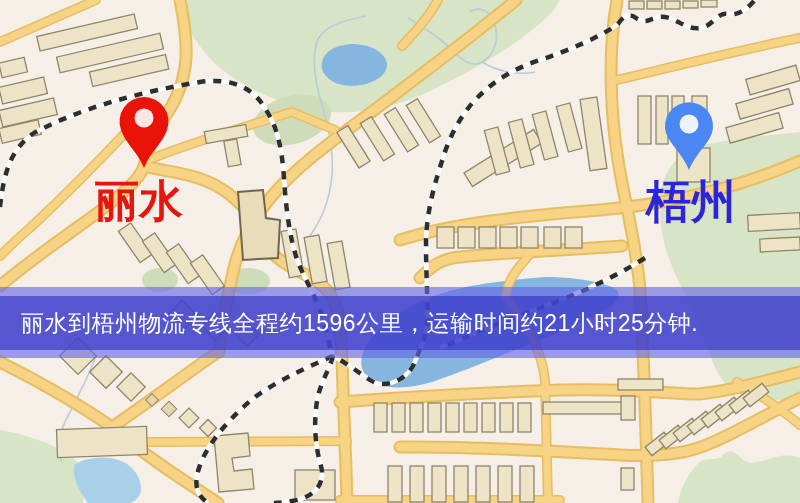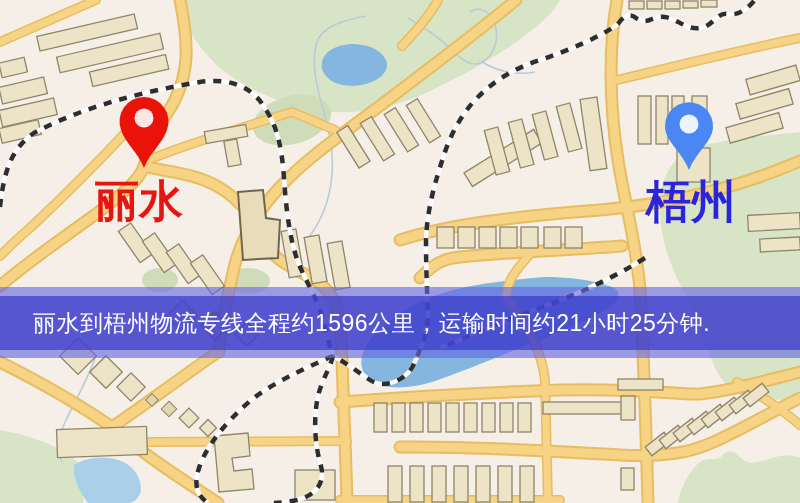--- a/index.html
+++ b/index.html
@@ -31,21 +31,21 @@
   .city-origin{fill:#e71410;font-size:44px;}
   .city-dest{fill:#2a24dd;font-size:45px;}
 
   
   .banner-outer{position:absolute;left:0;top:287px;width:800px;height:71px;
                 background:rgba(100,102,228,0.62);}
   .banner-inner{position:absolute;left:0;top:9px;width:800px;height:54px;
                 background:rgba(58,60,200,0.72);
                 display:flex;align-items:center;}
   .banner-text{color:#ffffff;font-size:23px;letter-spacing:0.5px;
-               padding-left:21px;white-space:nowrap;margin-left:12px;}
+               padding-left:21px;white-space:nowrap;}
 </style>
 </head>
 <body>
 
 <div class="stage">
 <svg width="800" height="503" viewBox="0 0 800 503">
 
   <rect class="bg" x="0" y="0" width="800" height="503"></rect>
 
   <g>

